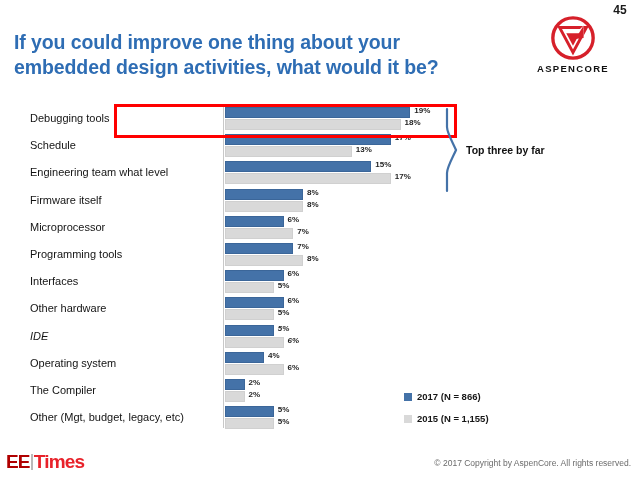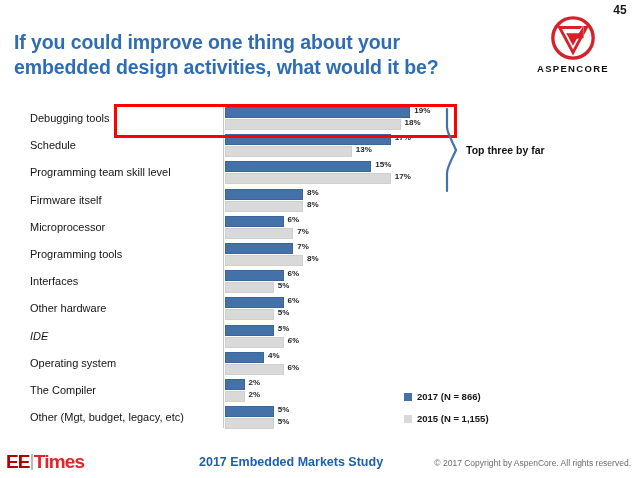--- a/index.html
+++ b/index.html
@@ -279,21 +279,21 @@
             <div class="bar s2017" style="width: 165.75px;"></div>
             <span class="bar-value" style="left: 169.75px;">17%</span>
           </div>
           <div class="bar-wrap" style="position: absolute; top: 12px; left: 0px; width: 300px;">
             <div class="bar s2015" style="width: 126.75px;"></div>
             <span class="bar-value" style="left: 130.75px;">13%</span>
           </div>
         </div>
       </div>
       <div class="cat-row" style="top: 61.4px; height: 27.2px;">
-        <div class="cat-label" style="top: 5px;">Programming team skill level</div>
+        <div class="cat-label" style="top: 5px;">Engineering team what level</div>
         <div class="bars">
           <div class="bar-wrap" style="position: absolute; top: 0px; left: 0px; width: 300px;">
             <div class="bar s2017" style="width: 146.25px;"></div>
             <span class="bar-value" style="left: 150.25px;">15%</span>
           </div>
           <div class="bar-wrap" style="position: absolute; top: 12px; left: 0px; width: 300px;">
             <div class="bar s2015" style="width: 165.75px;"></div>
             <span class="bar-value" style="left: 169.75px;">17%</span>
           </div>
         </div>
@@ -431,15 +431,14 @@
 
 <div id="highlight-box"></div>
 
 <svg id="top-three-brace" viewBox="0 0 18 86">
   <path d="M3 2 C3 2 3 16 3 20 C3 26 10 38 12 43 C10 48 3 60 3 66 C3 70 3 84 3 84" fill="none" stroke="#4472A8" stroke-width="2.2" stroke-linecap="round"></path>
 </svg>
 <div id="top-three-label">Top three by far</div>
 
 <div id="footer">
   <div id="logo-eetimes"><span class="ee">EE</span><span class="sep"></span><span class="times">Times</span></div>
-  <div id="footer-study">2017 Embedded Markets Study</div>
   <div id="footer-copyright">© 2017 Copyright by AspenCore. All rights reserved.</div>
 </div>
 
 </body></html>

